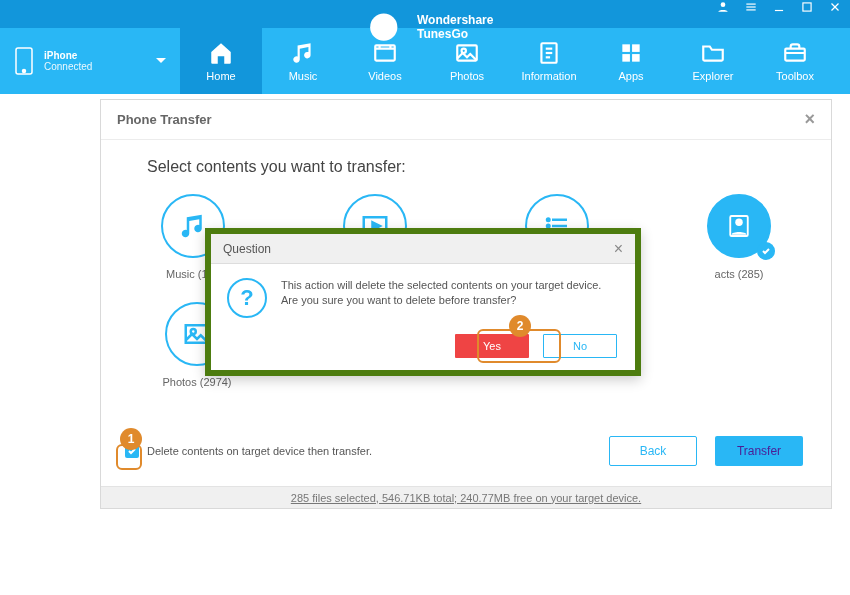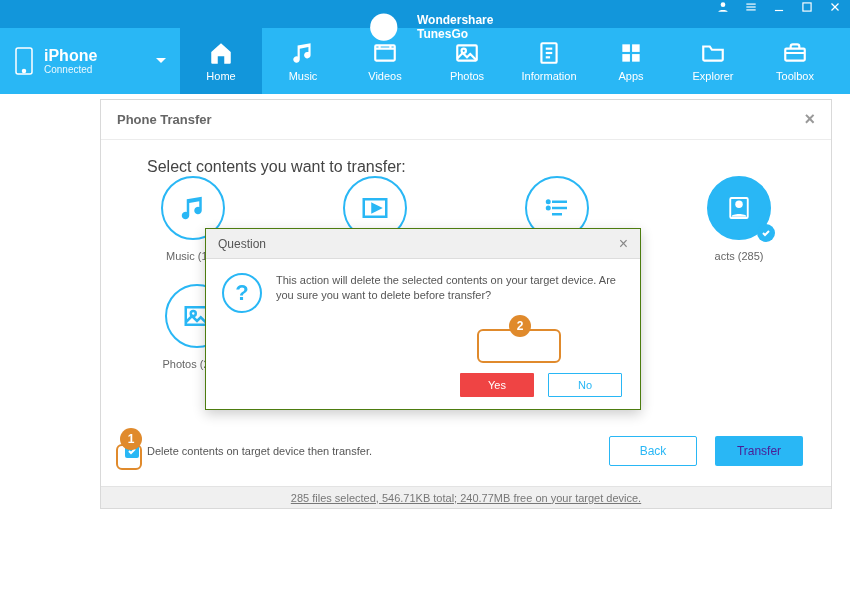--- a/index.html
+++ b/index.html
@@ -6,35 +6,35 @@
 body { background: #fff; width: 850px; height: 595px; overflow: hidden; position: relative; }
 
 .titlebar { height: 28px; background: #1296db; color: #fff; display: flex; align-items: flex-start; justify-content: space-between; padding: 0 8px; font-size: 12px; }
 .titlebar .title { position: absolute; left: 50%; transform: translateX(-50%); display: flex; align-items: center; gap: 6px; font-weight: 600; }
 .titlebar .controls { display: flex; gap: 14px; align-items: center; margin-left: auto; }
 .titlebar .controls svg { width: 14px; height: 14px; }
 
 .navbar { height: 66px; background: #29b7f5; display: flex; align-items: stretch; color: #fff; }
 .device-selector { width: 180px; display: flex; align-items: center; gap: 10px; padding: 0 14px; position: relative; cursor: pointer; }
 .device-selector .info { display: flex; flex-direction: column; line-height: 1.1; }
-.device-selector .name { font-size: 16px; font-weight: 600; }
+.device-selector .name { font-size: 10px; font-weight: 600; }
 .device-selector .status { font-size: 10px; opacity: .9; }
 .device-selector .chev { margin-left: auto; }
 
 .nav-items { display: flex; }
 .nav-item { width: 82px; display: flex; flex-direction: column; align-items: center; justify-content: center; gap: 4px; font-size: 11px; cursor: pointer; }
 .nav-item svg { width: 26px; height: 26px; }
 .nav-item.active { background: #1296db; }
 
 .main { position: absolute; top: 99px; left: 100px; width: 732px; height: 410px; background: #fff; border: 1px solid #d9d9d9; }
 .main-hdr { height: 40px; border-bottom: 1px solid #ececec; display: flex; align-items: center; padding: 0 16px; color: #666; font-size: 13px; font-weight: 600; }
 .main-hdr .x { margin-left: auto; color: #999; font-size: 18px; cursor: pointer; }
 
 .m-body { padding: 18px 46px 10px 46px; color: #555; }
-.m-title { font-size: 16px; color: #444; }
+.m-title { font-size: 16px; margin-bottom: 18px; color: #444; }
 .row1 { display: flex; gap: 90px; }
 .cat { display: flex; flex-direction: column; align-items: center; width: 100px; gap: 10px; position: relative; }
 .circle { width: 64px; height: 64px; border: 2px solid #29b7f5; border-radius: 50%; display: flex; align-items: center; justify-content: center; background:#fff; cursor:pointer; }
 .circle svg { width: 30px; height: 30px; }
 .cat-lbl { font-size: 11px; color: #666; }
 .cat.contacts .circle { background:#29b7f5; }
 .tick { position:absolute; right: 10px; top:48px; width:18px; height:18px; background:#29b7f5; border-radius:50%; display:flex; align-items:center; justify-content:center; }
 .tick svg{width:10px;height:10px;}
 .semi { position:absolute; right: 12px; top:48px; width:18px; height:18px; border:2px solid #29b7f5; border-radius:50%; background:#fff;}
 
@@ -45,21 +45,21 @@
 .chk svg{width:10px;height:10px;}
 
 .btns { position:absolute; bottom: 42px; right: 28px; display:flex; gap:18px; }
 .btn { width: 88px; height: 30px; border-radius: 2px; font-size: 12px; display:flex; align-items:center; justify-content:center; cursor:pointer; }
 .btn.back { border:1px solid #29b7f5; color:#29b7f5; background:#fff;}
 .btn.primary { background:#29b7f5; color:#4c1d95; }
 
 .statusbar { position:absolute; bottom:0; left:0; right:0; height:22px; background:#f0f0f0; color:#777; font-size:11px; display:flex; align-items:center; justify-content:center; border-top:1px solid #e3e3e3;text-decoration:underline;}
 
 
-.qmodal { position:absolute; left: 205px; top: 228px; width: 436px; height: 182px; background:#fff; border:1px solid #4d7c0f; box-shadow: 0 4px 12px rgba(0,0,0,.2);}
+.qmodal { position:absolute; left: 205px; top: 228px; width: 436px; height: 148px; background:#fff; border:6px solid #4d7c0f; box-shadow: 0 4px 12px rgba(0,0,0,.2);}
 .qmodal-hdr { height:30px; background:#f0f0f0; display:flex; align-items:center; padding:0 12px; font-size:12px; color:#555; border-bottom:1px solid #ddd;}
 .qmodal-hdr .x { margin-left:auto; color:#888; cursor:pointer; font-size:16px;}
 .qmodal-body { display:flex; padding: 14px 16px; gap:14px; font-size:11px; color:#555; line-height:1.4;}
 .qmark { width:40px; height:40px; min-width:40px; border:2px solid #29b7f5; border-radius:50%; display:flex; align-items:center; justify-content:center; color:#29b7f5; font-size:22px; font-weight:700;}
 .qmodal-btns { position:absolute; bottom:12px; right:18px; display:flex; gap:14px;}
 .qbtn { width:74px; height:24px; font-size:11px; display:flex; align-items:center; justify-content:center; cursor:pointer; border-radius:1px;}
 .qbtn.yes { background:#ef4444; color:#fff;}
 .qbtn.no { border:1px solid #29b7f5; color:#29b7f5; background:#fff;}
 
 

